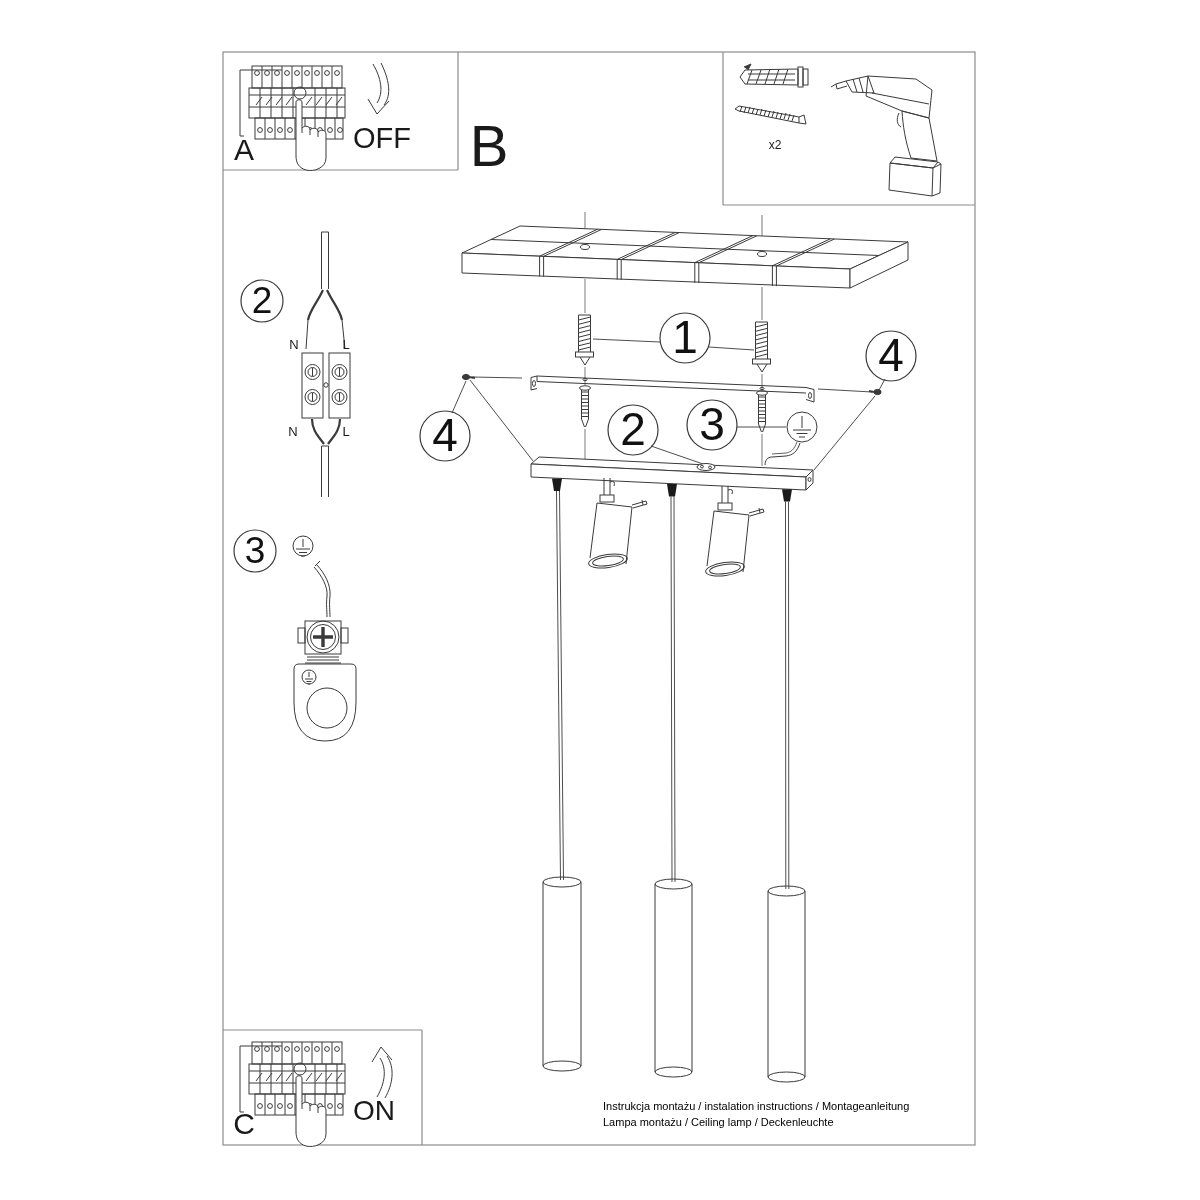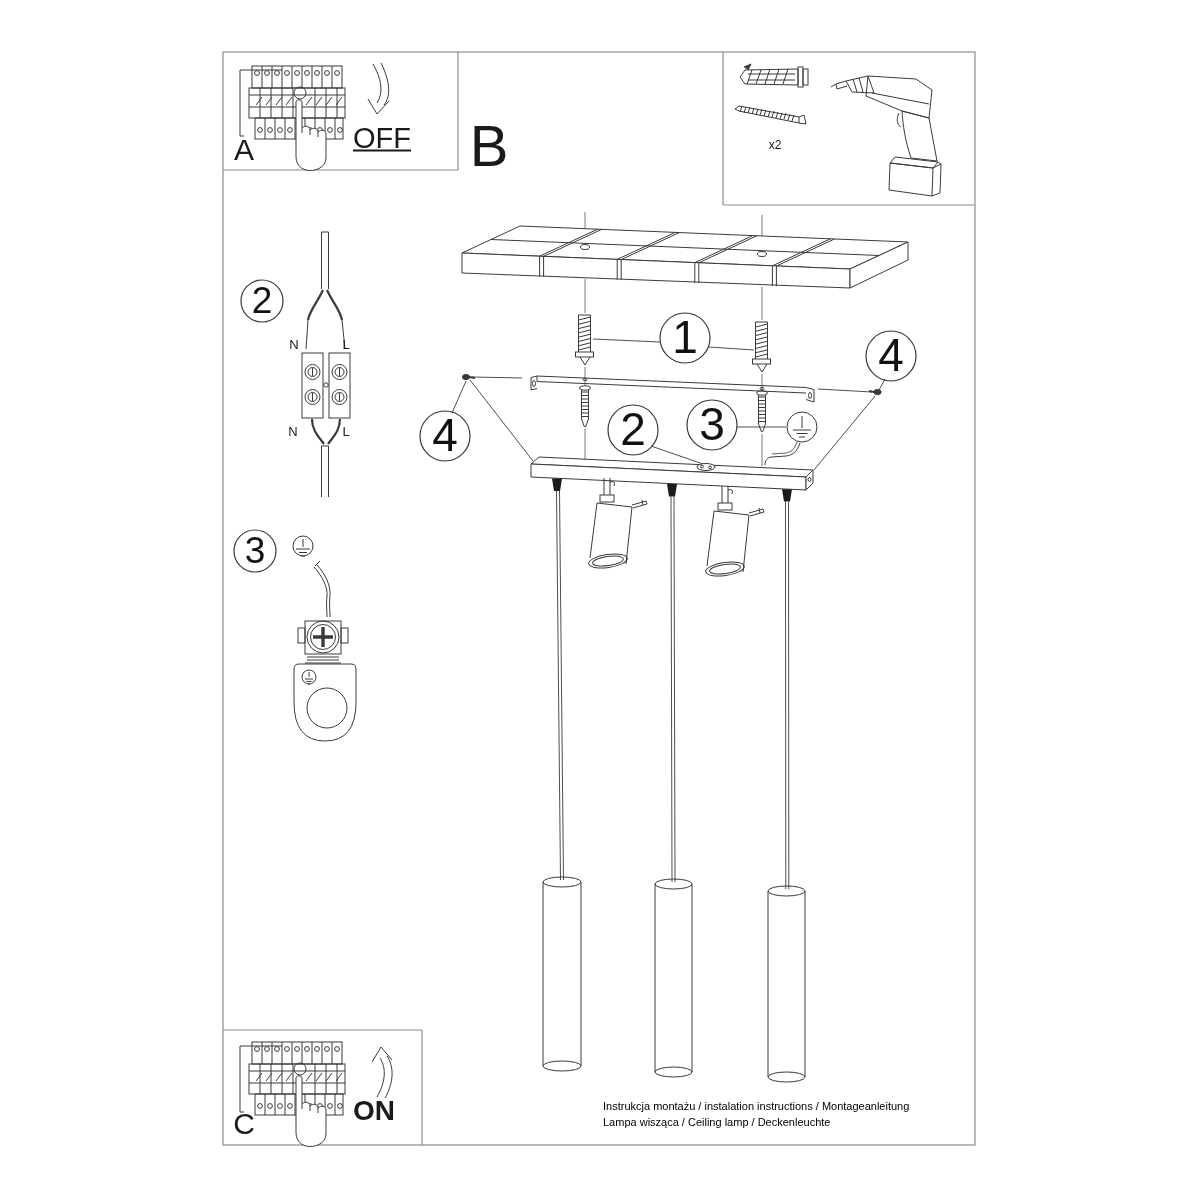--- a/index.html
+++ b/index.html
@@ -7,22 +7,22 @@
         font-family:"Liberation Sans",sans-serif;overflow:hidden;}
   .page svg{position:absolute;left:0;top:0;}
   .lbl{position:absolute;color:#1a1a1a;white-space:nowrap;line-height:1;
        transform:translate(-50%,-50%);}
   .num{position:absolute;color:#111;white-space:nowrap;line-height:1;
        transform:translate(-50%,-52%);}
   .foot{position:absolute;color:#000000;font-size:11px;line-height:1.18;}
   .f-a{left:244px;top:150px;font-size:30px;}
   .f-b{left:489px;top:146px;font-size:58px;}
   .f-c{left:244px;top:1124px;font-size:30px;}
-  .f-off{left:382px;top:138px;font-size:29px;text-decoration:underline;}
-  .f-on{left:374px;top:1111px;font-size:28px;font-weight:bold;}
+  .f-off{left:382px;top:138px;font-size:29px;}
+  .f-on{left:374px;top:1111px;font-size:28px;}
   .f-x2{left:775px;top:97px;font-size:12px;margin-top:48px;}
   .f-nl{font-size:13px;}
   .n-big{font-size:46px;}
   .n-sm{font-size:37px;}
 </style>
 </head>
 <body>
 
 <div class="page">
 
@@ -331,15 +331,15 @@
 
 <div class="num n-big" style="left:685px;top:338px;">1</div>
 <div class="num n-big" style="left:633px;top:430px;">2</div>
 <div class="num n-big" style="left:712px;top:425px;">3</div>
 <div class="num n-big" style="left:445px;top:436px;">4</div>
 <div class="num n-big" style="left:891px;top:356px;">4</div>
 <div class="num n-sm" style="left:262px;top:301px;">2</div>
 <div class="num n-sm" style="left:255px;top:551px;">3</div>
 
 <div class="foot" style="left:603px;top:1100px;">Instrukcja montażu / instalation instructions / Montageanleitung</div>
-<div class="foot" style="left:603px;top:1116px;">Lampa wisząca / Ceiling lamp / Deckenleuchte</div>
+<div class="foot" style="left:603px;top:1116px;">Lampa montażu / Ceiling lamp / Deckenleuchte</div>
 
 </div>
 
 </body></html>

